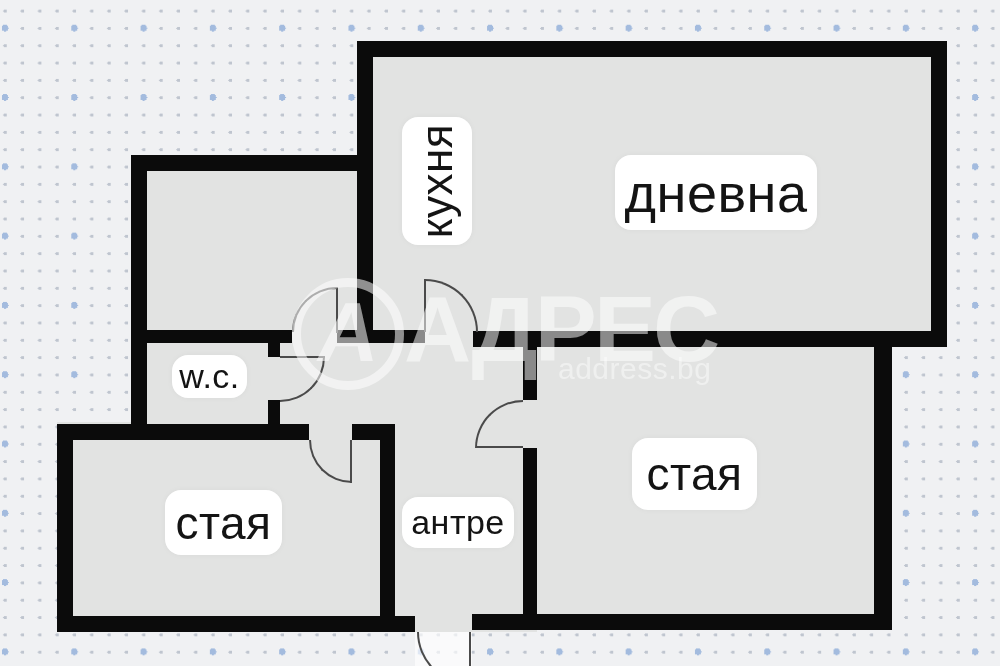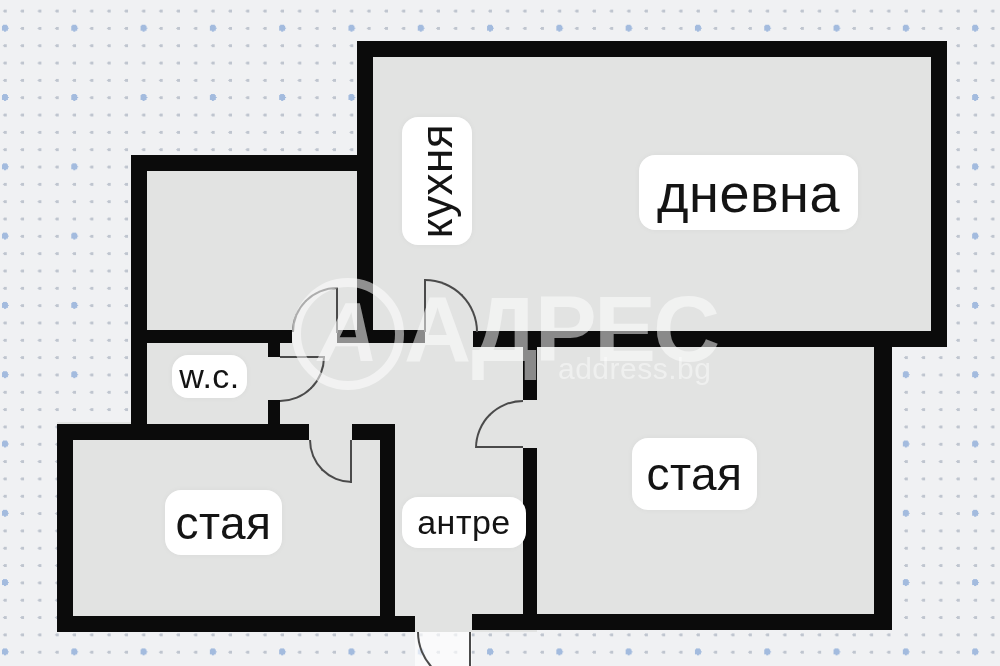--- a/index.html
+++ b/index.html
@@ -102,29 +102,29 @@
 
   <div class="wm" id="wm-ring">
     <span id="wm-letter">А</span>
   </div>
   <div class="wm" id="wm-brand">АДРЕС</div>
   <div class="wm" id="wm-domain">address.bg</div>
 
   <div class="room-label rot" style="left:402px;top:117px;width:70px;height:128px;font-size:44px;">
     <span class="inner">кухня</span>
   </div>
-  <div class="room-label" style="left:639px;top:155px;width:219px;height:75px;font-size:54px;">
+  <div class="room-label" style="left:615px;top:155px;width:202px;height:75px;font-size:54px;">
     <span class="inner">дневна</span>
   </div>
   <div class="room-label" style="left:172px;top:355px;width:75px;height:43px;font-size:34px;">
     <span class="inner">w.c.</span>
   </div>
   <div class="room-label" style="left:165px;top:490px;width:117px;height:65px;font-size:46px;">
     <span class="inner">стая</span>
   </div>
-  <div class="room-label" style="left:402px;top:497px;width:124px;height:51px;font-size:34px;">
+  <div class="room-label" style="left:402px;top:497px;width:112px;height:51px;font-size:34px;">
     <span class="inner">антре</span>
   </div>
   <div class="room-label" style="left:632px;top:438px;width:125px;height:72px;font-size:46px;">
     <span class="inner">стая</span>
   </div>
 
 </div>
 
 </body></html>

